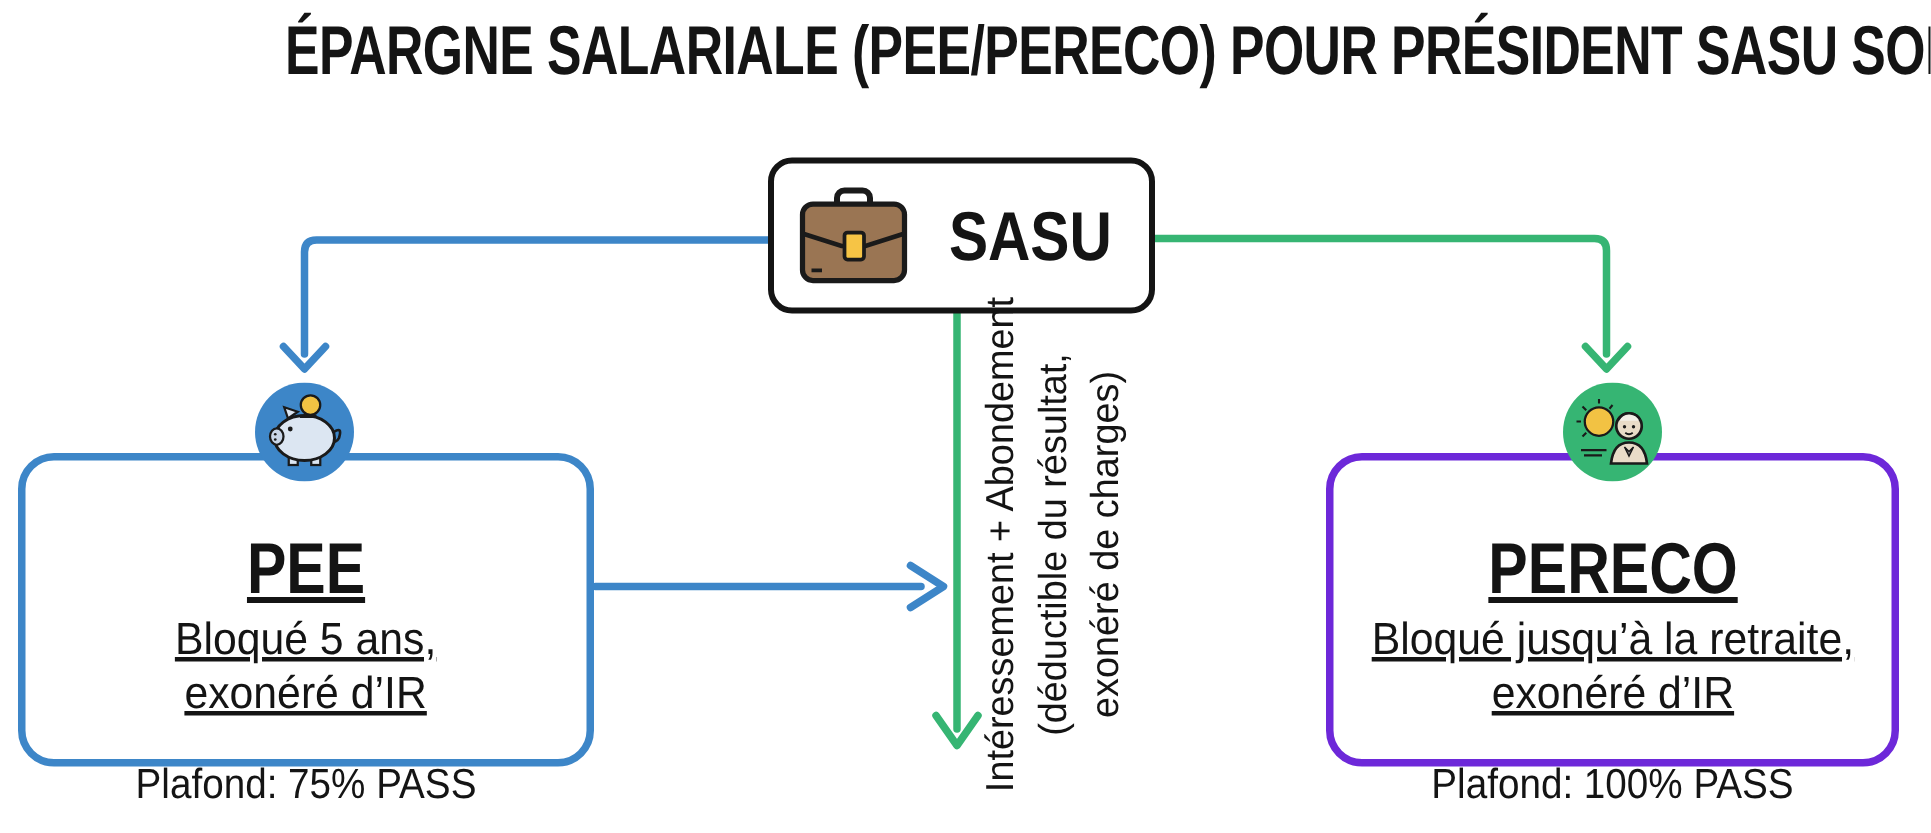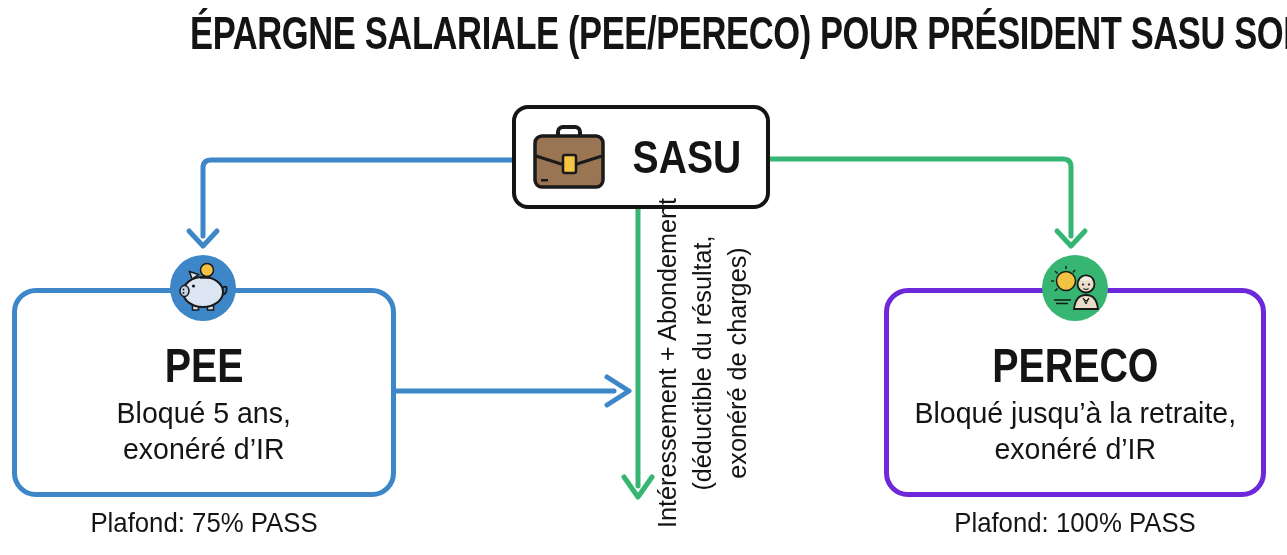--- a/index.html
+++ b/index.html
@@ -16,23 +16,24 @@
   .connectors{position:absolute;left:0;top:0;z-index:1;pointer-events:none;}
 
   .sasu-box{
     position:absolute;left:512px;top:105px;width:258px;height:104px;box-sizing:border-box;
     border:4px solid #141414;border-radius:16px;background:#fff;z-index:2;
     display:flex;align-items:center;justify-content:center;gap:16px;
   }
   .sasu-label{font-size:46px;font-weight:bold;transform:scaleX(0.85);transform-origin:center;}
 
   .plan-box{
-    position:absolute;top:288px;height:209px;box-sizing:border-box;background:#fff;z-index:2;
+    position:absolute;top:302px;height:209px;box-sizing:border-box;background:#fff;z-index:2;
     border-radius:24px;display:flex;flex-direction:column;align-items:center;
     padding-top:48px;
+    text-decoration:underline;
   }
   .pee-box{left:12px;width:384px;border:5px solid #3d86c8;}
   .pereco-box{left:884px;width:382px;border:5px solid #6d28d9;}
   .plan-title{font-size:48px;font-weight:bold;line-height:50px;transform:scaleX(0.82);transform-origin:center;white-space:nowrap;}
   .plan-desc{margin-top:4px;font-size:30px;line-height:36px;text-align:center;transform:scaleX(0.95);transform-origin:center;white-space:nowrap;}
 
   .icon-circle{position:absolute;width:66px;height:66px;z-index:3;}
   .pee-icon{left:170px;top:255px;}
   .pereco-icon{left:1042px;top:255px;}
 

